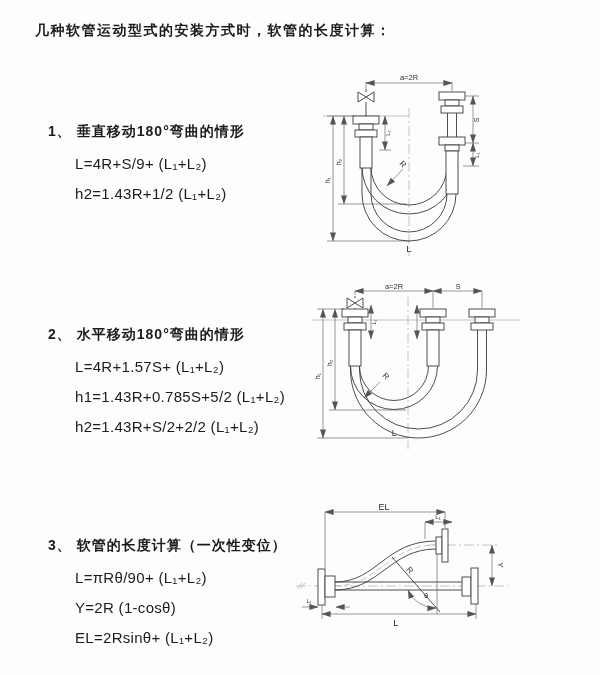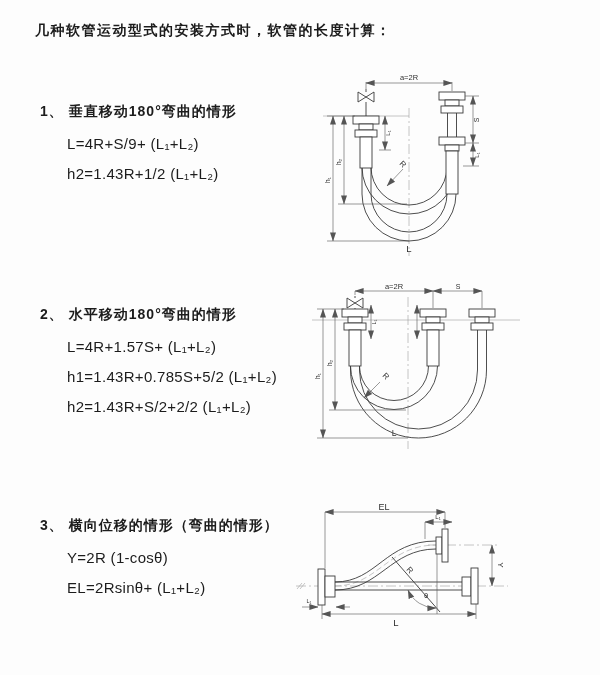--- a/index.html
+++ b/index.html
@@ -2,21 +2,21 @@
 <html><head>
 <meta charset="utf-8">
 <style>
   html,body{margin:0;padding:0;}
   body{
     width:600px;height:675px;position:relative;overflow:hidden;
     background:#fdfdfd;color:#1c1c1c;
     font-family:"Liberation Sans","DejaVu Sans",sans-serif;
   }
   .title{position:absolute;left:35px;top:22px;font-size:14px;font-weight:700;letter-spacing:1.5px;}
-  .section{position:absolute;left:40px;}
+  .section{position:absolute;left:48px;margin-top:20px;}
   #sec1{top:103px}#sec2{top:306px}#sec3{top:517px}
   .sec-head{font-size:14px;font-weight:700;letter-spacing:1px;height:26px;}
   .sec-head .num{margin-right:5px;}
   .formula{font-size:15px;line-height:30px;height:30px;padding-left:27px;letter-spacing:.3px;white-space:pre;}
   .diagram{position:absolute;}
   #dia1{left:313px;top:70px}#dia2{left:310px;top:281px}#dia3{left:292px;top:502px}
   svg{display:block}
   svg text{font-family:"Liberation Sans","DejaVu Sans",sans-serif;fill:#2f2f2f;}
   .dl{text-anchor:middle;}
   .dim{stroke:#555;stroke-width:.6;fill:none;}
@@ -188,21 +188,22 @@
     <text class="dl" transform="translate(10,95) rotate(-90)" font-size="6.5">h₁</text>
     <text class="dl" transform="translate(22,82) rotate(-90)" font-size="6.5">h₂</text>
     <text class="dl" transform="translate(66,41) rotate(-90)" font-size="5.5">L₁</text>
     <text class="dl" transform="translate(74,97) rotate(45)" font-size="8">R</text>
     <text class="dl" x="84" y="155" font-size="8.5">L</text>
   </g>
 </svg>
 </div>
 
 <div class="section" id="sec3">
-  <div class="sec-head"><span class="num">3、</span><span>横向位移的情形（弯曲的情形）</span></div>
+  <div class="sec-head"><span class="num">3、</span><span>软管的长度计算（一次性变位）</span></div>
+  <div class="formula">L=πRθ/90+ (L₁+L₂)</div>
   <div class="formula">Y=2R (1-cosθ)</div>
   <div class="formula">EL=2Rsinθ+ (L₁+L₂)</div>
 </div>
 
 <div class="diagram" id="dia3">
 <svg width="300" height="142" viewBox="0 0 300 142">
   <defs>
     <marker id="ar3" markerWidth="9" markerHeight="8" refX="8.6" refY="4" orient="auto-start-reverse" markerUnits="userSpaceOnUse">
       <path d="M0,1 L9,4 L0,7 Z" fill="#555"></path>
     </marker>

